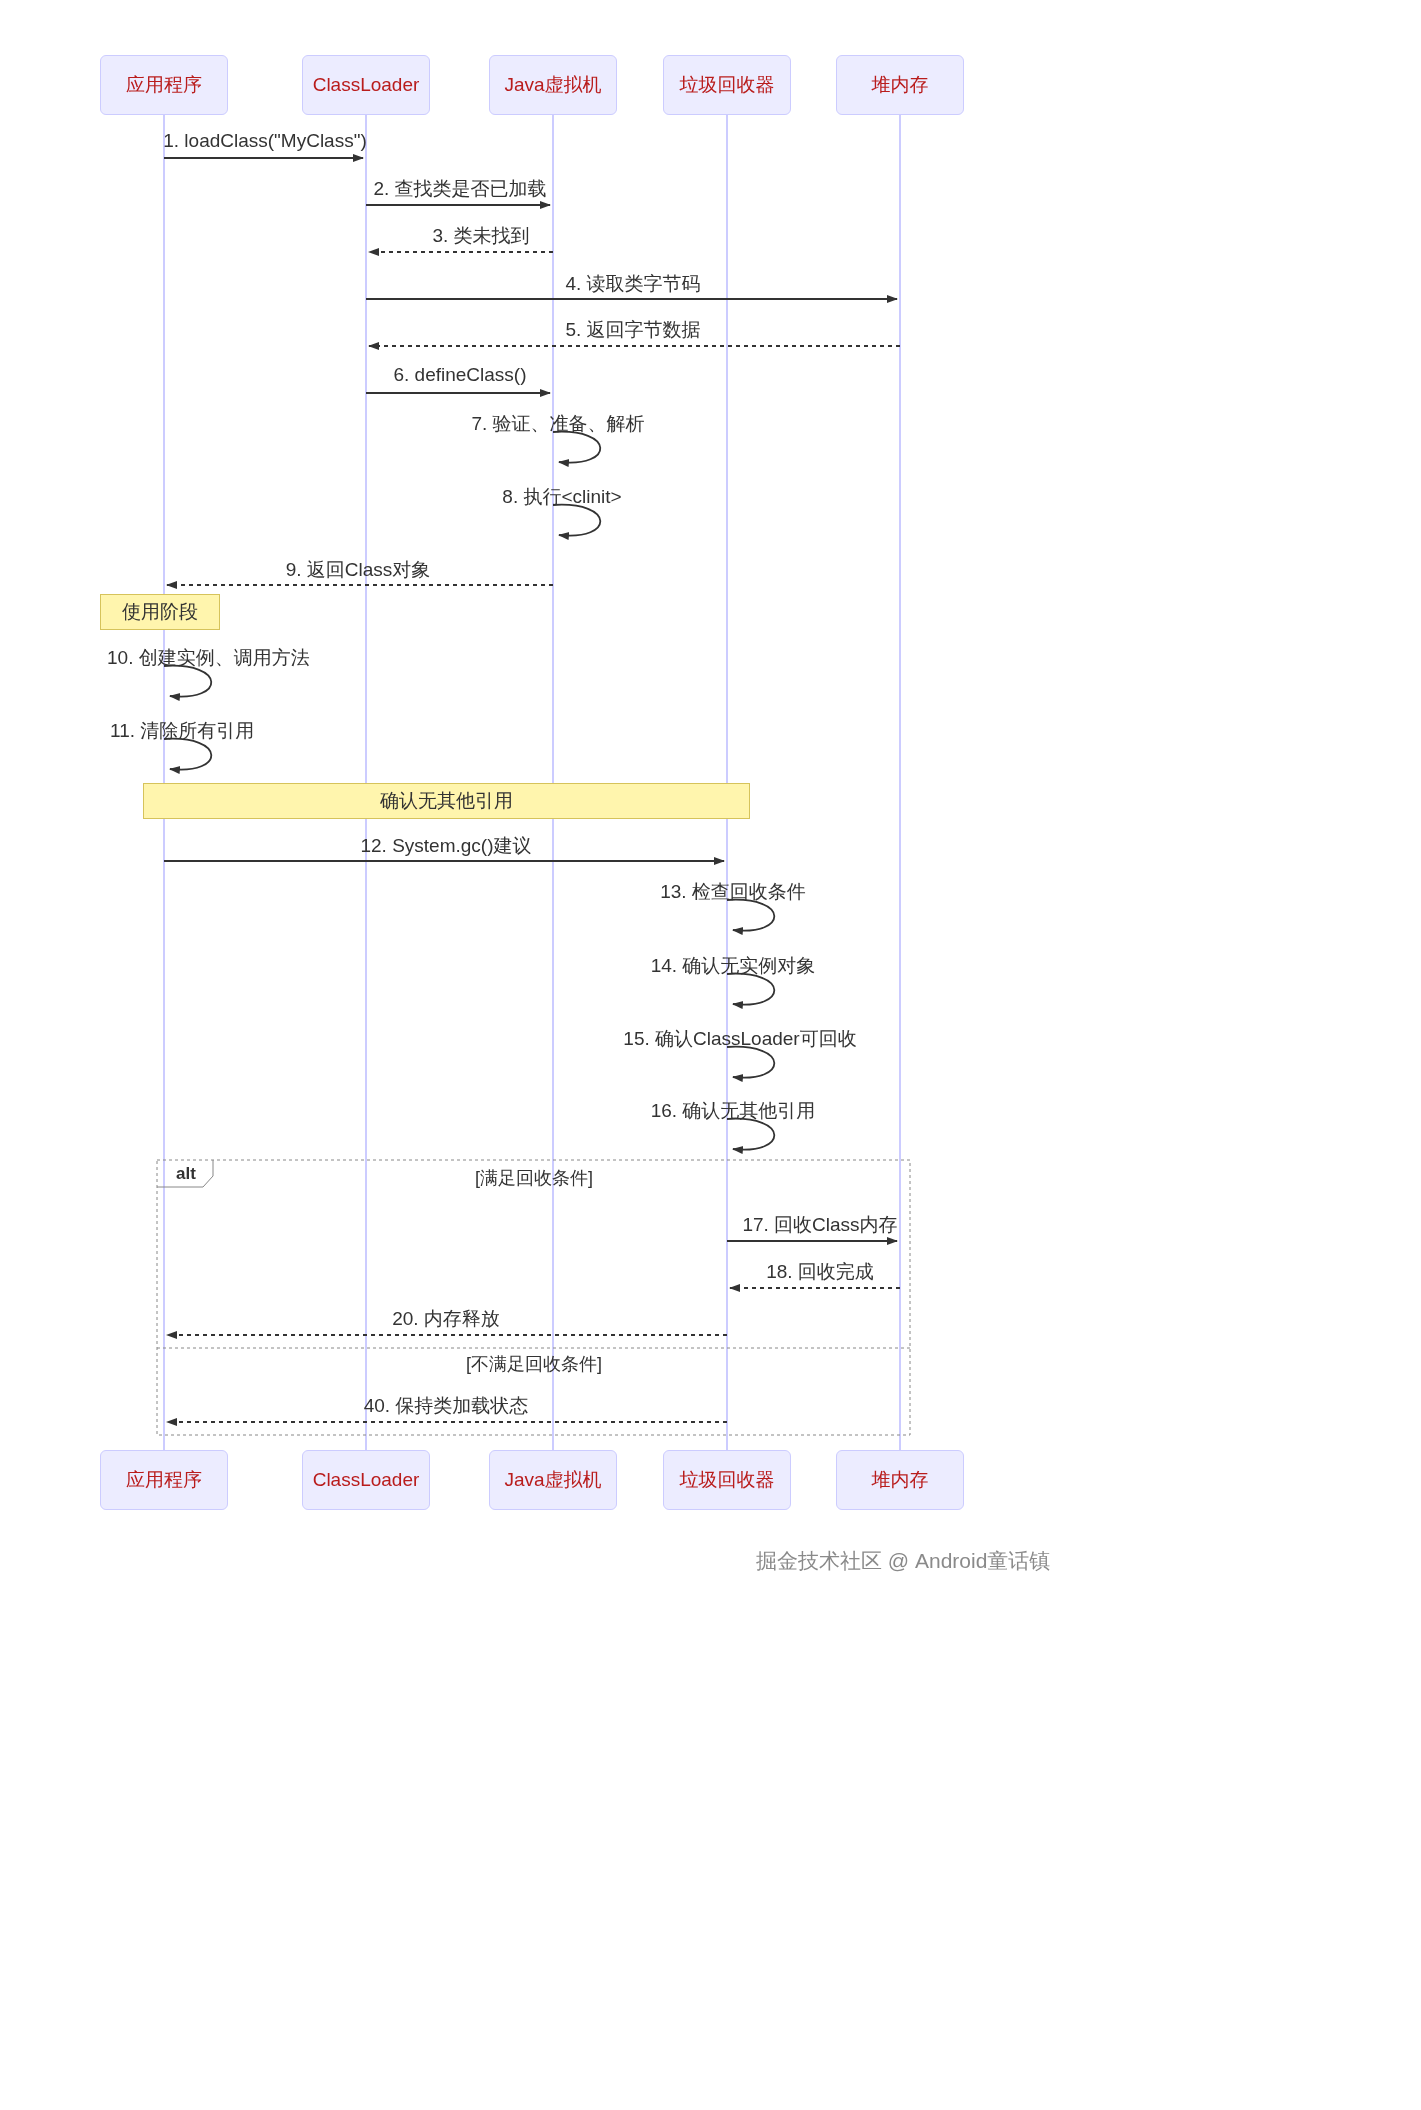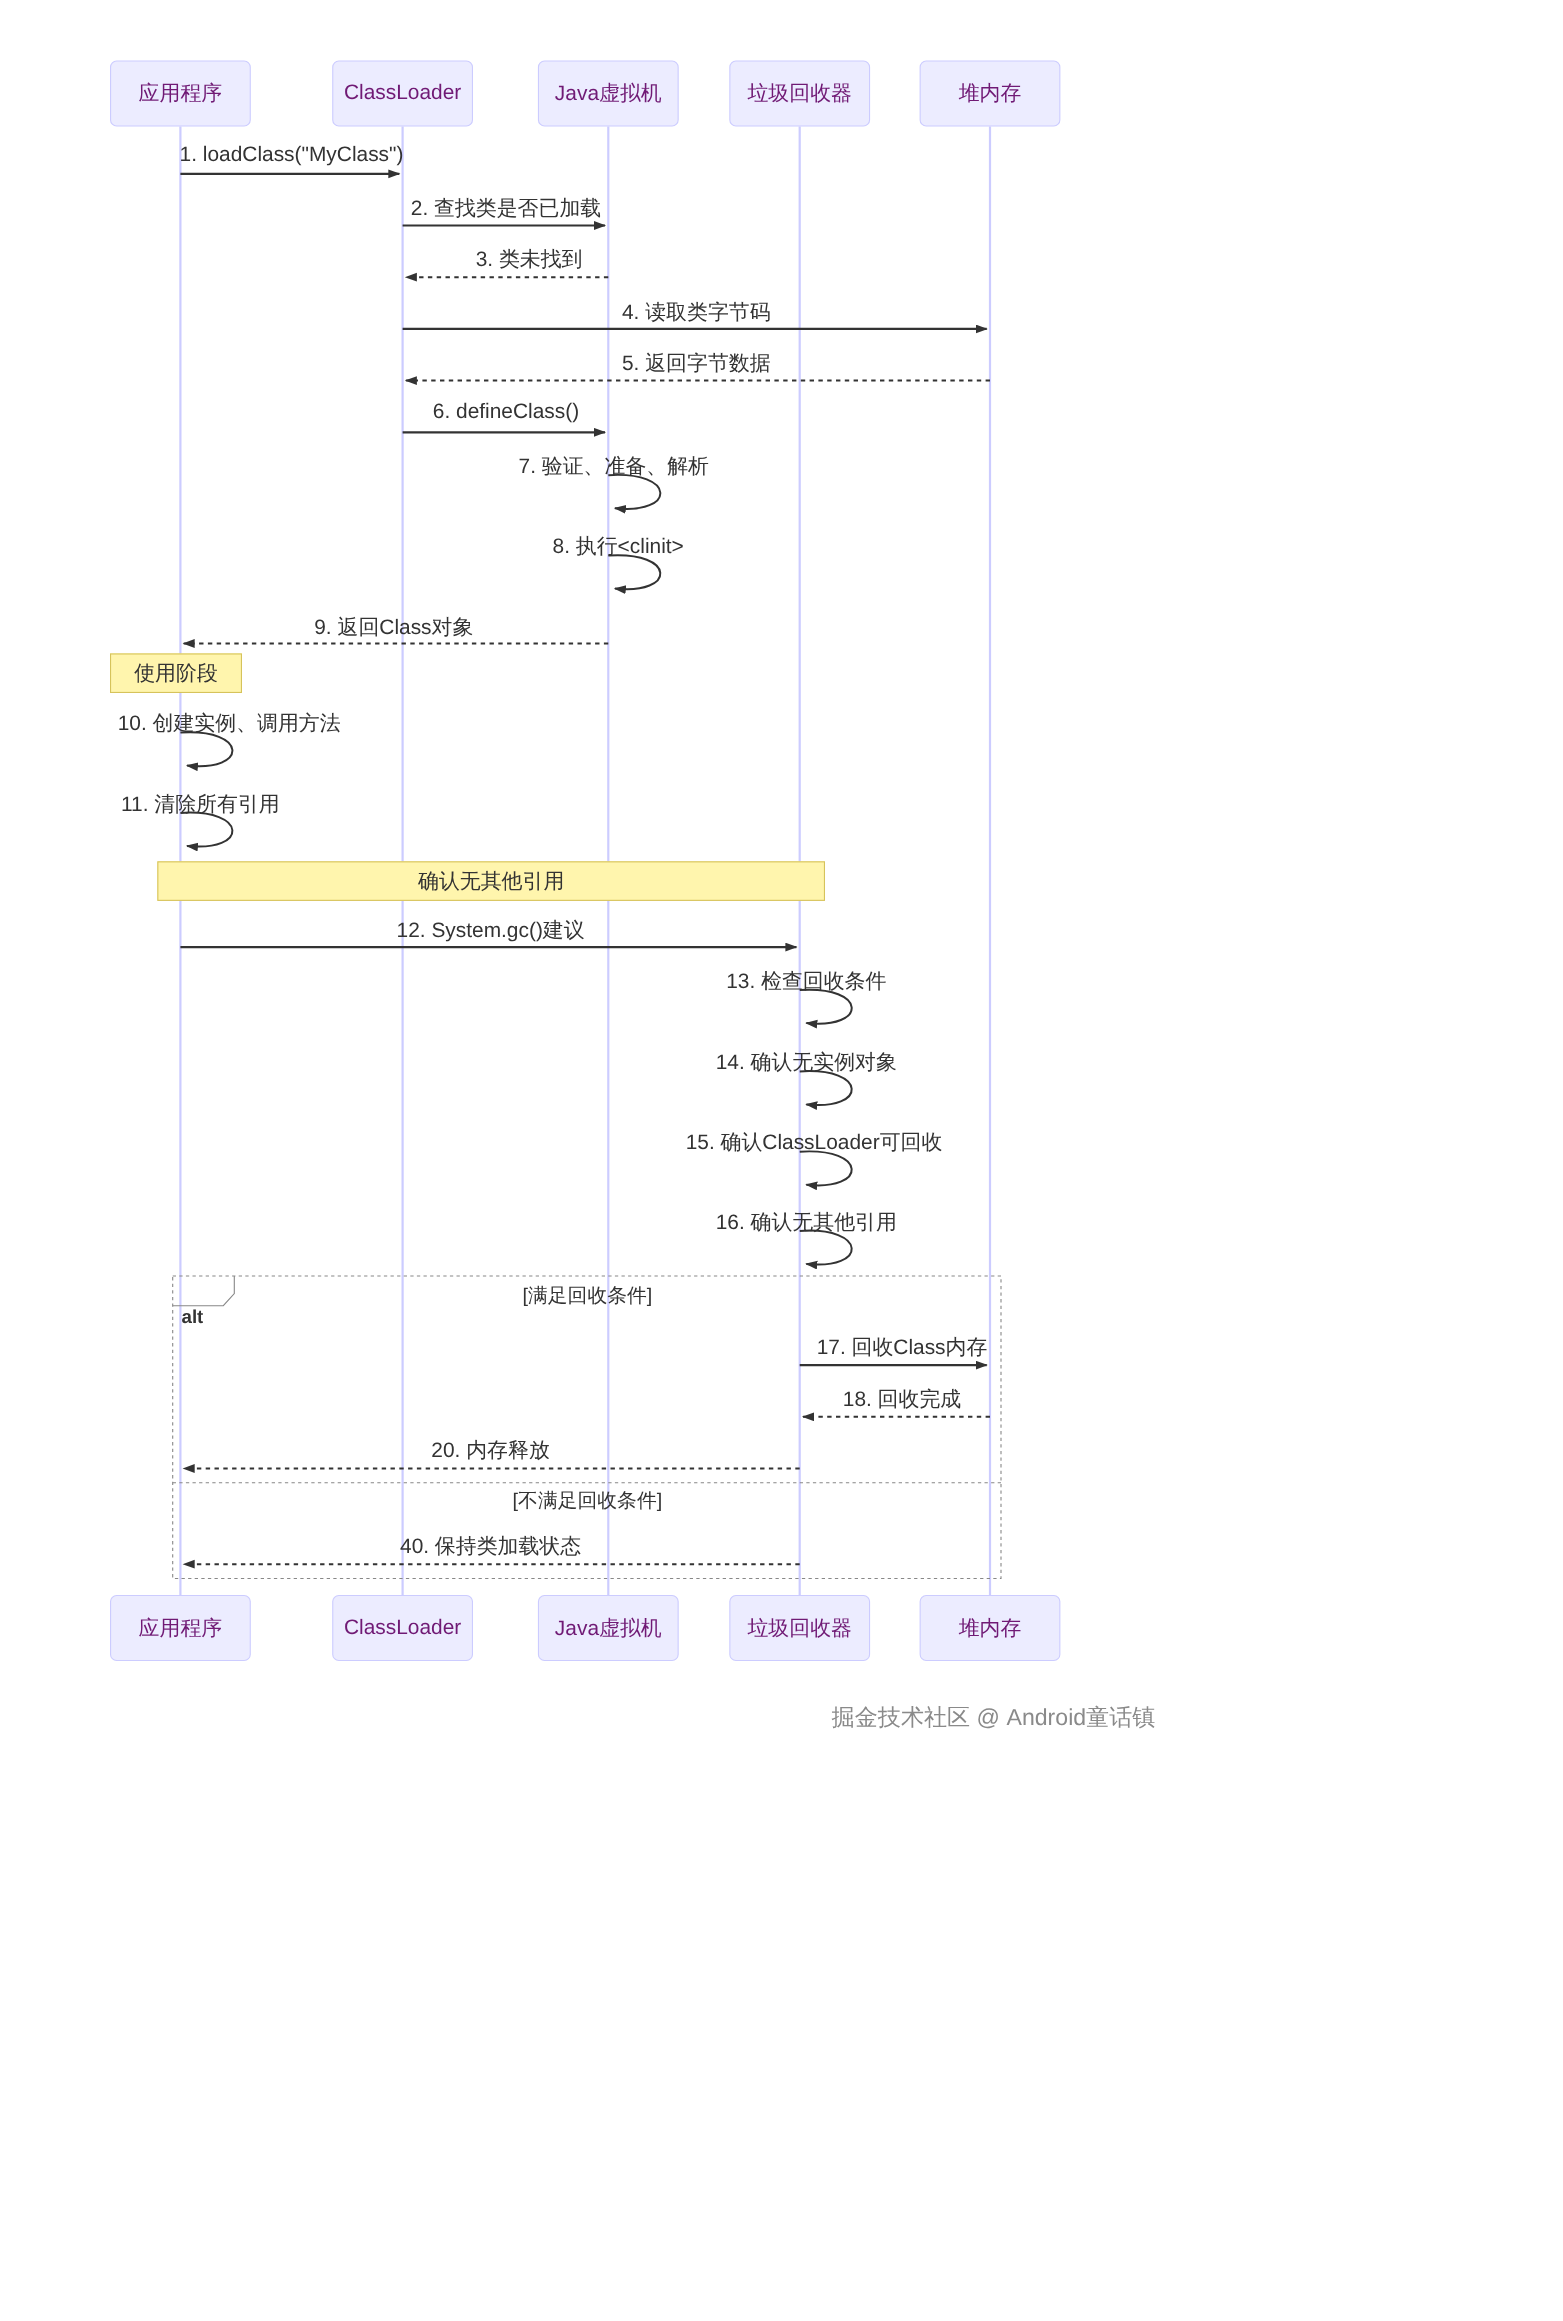--- a/index.html
+++ b/index.html
@@ -27,21 +27,21 @@
   }
   .actor-box {
     position: absolute;
     background: #ECECFF;
     border: 1px solid #CCCCFF;
     border-radius: 6px;
     display: flex;
     align-items: center;
     justify-content: center;
     font-size: 19px;
-    color: #701a75;
+    color: #b91c1c;
     box-sizing: border-box;
   }
   .note-box {
     position: absolute;
     background: #FFF5AD;
     border: 1px solid #D6C35B;
     display: flex;
     align-items: center;
     justify-content: center;
     font-size: 19px;
@@ -189,19 +189,19 @@
       <div class="msg-label" style="left: 733px; top: 879px;">13. 检查回收条件</div>
       <div class="msg-label" style="left: 733px; top: 953px;">14. 确认无实例对象</div>
       <div class="msg-label" style="left: 740px; top: 1026px;">15. 确认ClassLoader可回收</div>
       <div class="msg-label" style="left: 733px; top: 1098px;">16. 确认无其他引用</div>
       <div class="msg-label" style="left: 820px; top: 1212px;">17. 回收Class内存</div>
       <div class="msg-label" style="left: 820px; top: 1259px;">18. 回收完成</div>
       <div class="msg-label" style="left: 446px; top: 1306px;">20. 内存释放</div>
       <div class="msg-label" style="left: 446px; top: 1393px;">40. 保持类加载状态</div>
     </div>
   <div id="alt-labels">
-      <div class="alt-tag" style="left: 165px; top: 1164px; margin-top: 24px;">alt</div>
+      <div class="alt-tag" style="left: 176px; top: 1164px;">alt</div>
       <div class="alt-cond" style="left: 534px; top: 1166px;">[满足回收条件]</div>
       <div class="alt-cond" style="left: 534px; top: 1352px;">[不满足回收条件]</div>
     </div>
 
   <div class="watermark" style="left: 756px; top: 1547px;">掘金技术社区 @ Android童话镇</div>
 </div>
 
 </body></html>

